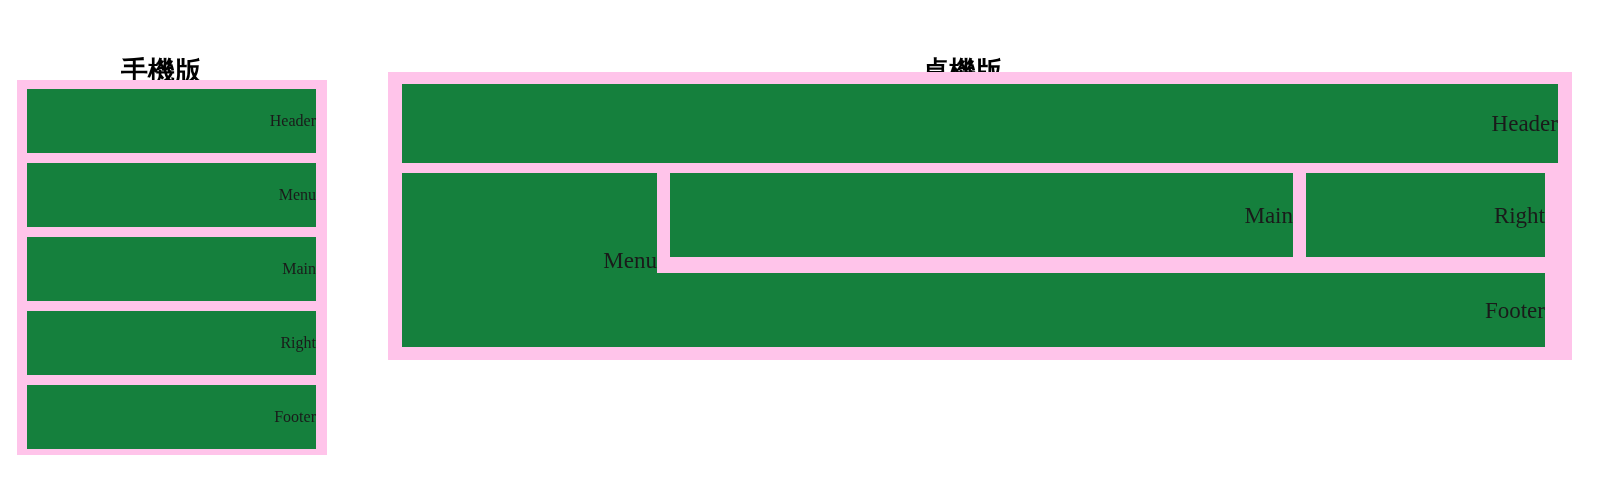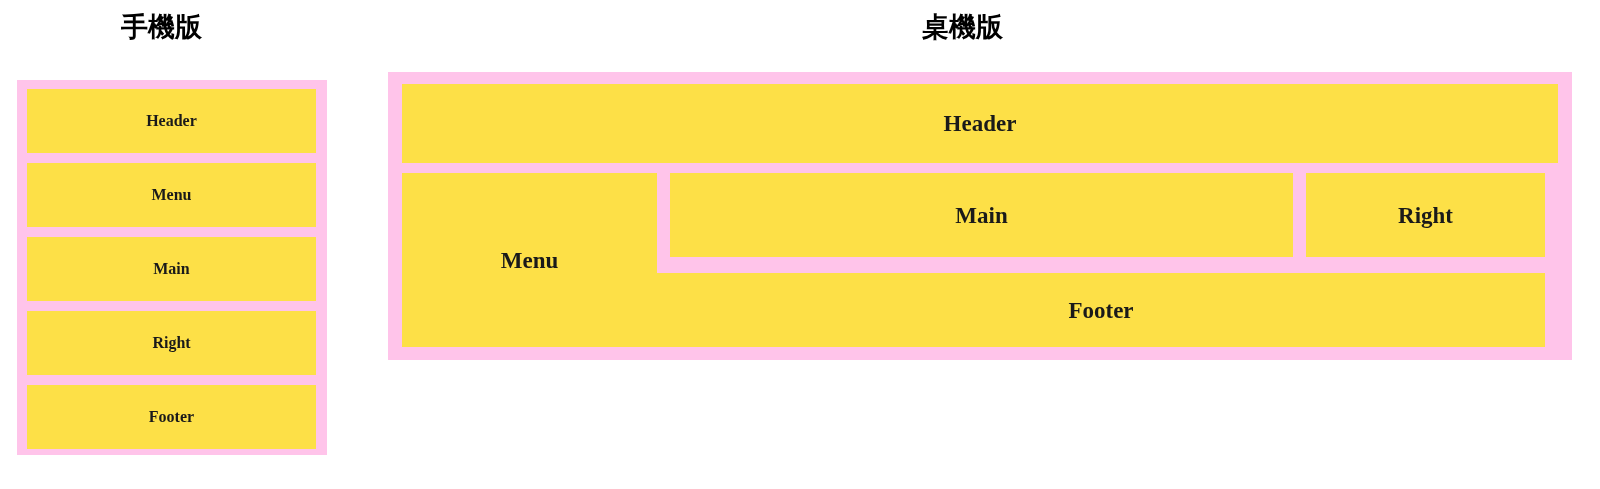--- a/index.html
+++ b/index.html
@@ -18,40 +18,40 @@
 
   
   .section-title {
     position: absolute;
     font-family: "DejaVu Sans", "Liberation Sans", sans-serif;
     font-weight: bold;
     font-size: 27px;
     color: #000000;
     line-height: 1;
     white-space: nowrap;
+    margin-top: 44px;
   }
   #title-mobile  { left: 121px; top: 13px; }
   #title-desktop { left: 922px; top: 13px; text-align: right; }
 
   
   .frame {
     position: absolute;
     background: #ffc4ea;
     box-sizing: border-box;
   }
   .cell {
     position: absolute;
-    background: #fde047;
+    background: #15803d;
     box-sizing: border-box;
     display: flex;
     align-items: center;
-    justify-content: center;
+    justify-content: flex-end;
     color: #1a1a1a;
     overflow: hidden;
-    font-weight: bold;
   }
   .cell .label {
     display: block;
     line-height: 1;
     white-space: nowrap;
   }
 
   
   #mobile-frame {
     left: 17px;

